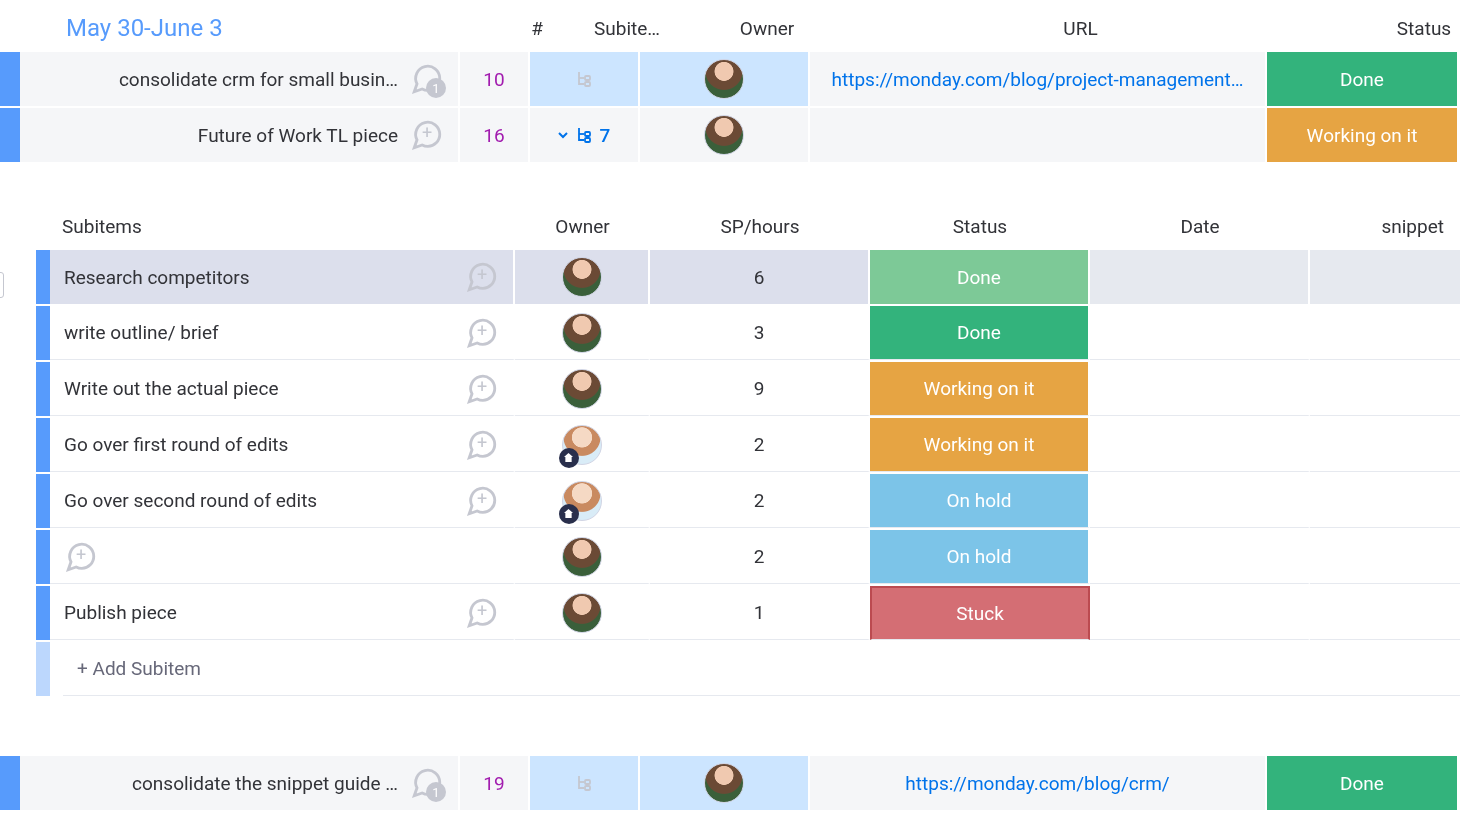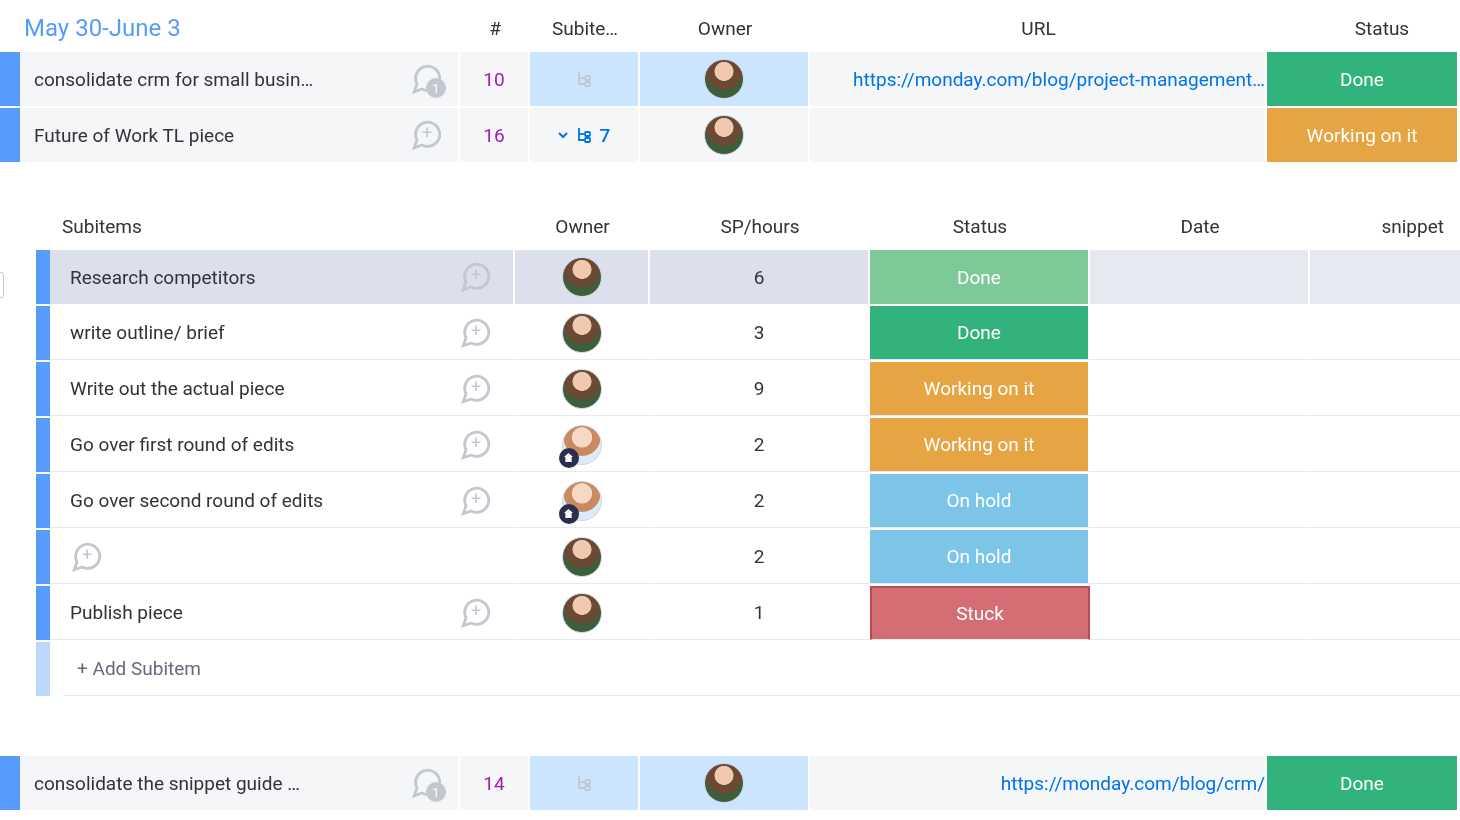--- a/index.html
+++ b/index.html
@@ -11,20 +11,21 @@
     width: 1460px;
   }
 
   
   .group-header {
     display: grid;
     grid-template-columns: 20px 440px 70px 110px 170px 457px 190px;
     align-items: center;
     height: 50px;
     padding-top: 6px;
+    padding-left: 42px;
   }
   .group-title {
     color: #579bfc;
     font-size: 24px;
     padding-left: 4px;
   }
   .col-head {
     text-align: center;
     color: #323338;
     font-size: 19px;
@@ -44,34 +45,35 @@
     display: flex;
     align-items: center;
     border-right: 2px solid #fff;
   }
   .cell:last-child { border-right: none; }
   .main-bg { background: #f5f6f8; }
   .sel-bg { background: #cce5ff; }
   .task-name {
     padding: 0 14px;
     justify-content: space-between;
-    gap: 0;
+    gap: 12px;
+    text-align: right;
   }
   .task-text {
     white-space: nowrap;
     overflow: hidden;
     text-overflow: ellipsis;
     flex: 1;
     color: #323338;
   }
   .num { justify-content: center; color: #a21caf; }
   .subitem-icon-cell { justify-content: center; gap: 6px; color: #676879; }
   .subitem-icon-cell.active { color: #0073ea; font-weight: 500; }
   .owner-cell { justify-content: center; }
-  .url-cell { justify-content: flex-end; }
+  .url-cell { justify-content: center; }
   .url-cell a {
     color: #0073ea;
     text-decoration: none;
     white-space: nowrap;
     overflow: hidden;
     text-overflow: ellipsis;
     max-width: 430px;
     display: inline-block;
   }
   .status-cell {
@@ -173,21 +175,21 @@
     background: #e6e9ef;
   }
   .sub-cell {
     display: flex;
     align-items: center;
     border-right: 2px solid #fff;
     background: #fff;
   }
   .sub-cell:last-child { border-right: none; }
   .sub-row:not(.current) .sub-cell { border-bottom: 1px solid #e6e9ef; }
-  .name-cell { padding: 0 20px; justify-content: space-between; gap: 10px; }
+  .name-cell { padding: 0 14px; justify-content: space-between; gap: 10px; }
   .sp-cell { justify-content: center; color: #323338; }
 
   .status-done     { background: #33b37c; }
   .status-done-lt  { background: #7dc997; }
   .status-working  { background: #e6a443; }
   .status-hold     { background: #7cc4e8; }
   .status-stuck    { background: #d46e74; border: 2px solid #bb4a50; }
 
   .status-sub {
     justify-content: center;
@@ -466,21 +468,21 @@
   <div class="bar"></div>
   <div class="cell main-bg task-name">
     <span class="task-text">consolidate the snippet guide …</span>
     <span class="bubble">
       <svg viewBox="0 0 24 24" fill="none" stroke="#c5c7d0" stroke-width="2">
           <path d="M21 11.5a8.38 8.38 0 0 1-8.5 8.5 8.5 8.5 0 0 1-3.9-.95L3 21l1.95-5.6A8.5 8.5 0 1 1 21 11.5z"></path>
         </svg>
       <span class="count-badge">1</span>
     </span>
   </div>
-  <div class="cell main-bg num">14</div>
+  <div class="cell main-bg num">19</div>
   <div class="cell sel-bg subitem-icon-cell">
     <svg class="subtree-icon" viewBox="0 0 20 20" fill="none" stroke="#c5c7d0" stroke-width="1.8">
         <path d="M5 3v12h5"></path>
         <path d="M5 9h5"></path>
         <rect x="11" y="7" width="5" height="4" rx="1"></rect>
         <rect x="11" y="13" width="5" height="4" rx="1"></rect>
       </svg>
   </div>
   <div class="cell sel-bg owner-cell">
     <div class="avatar"></div>

